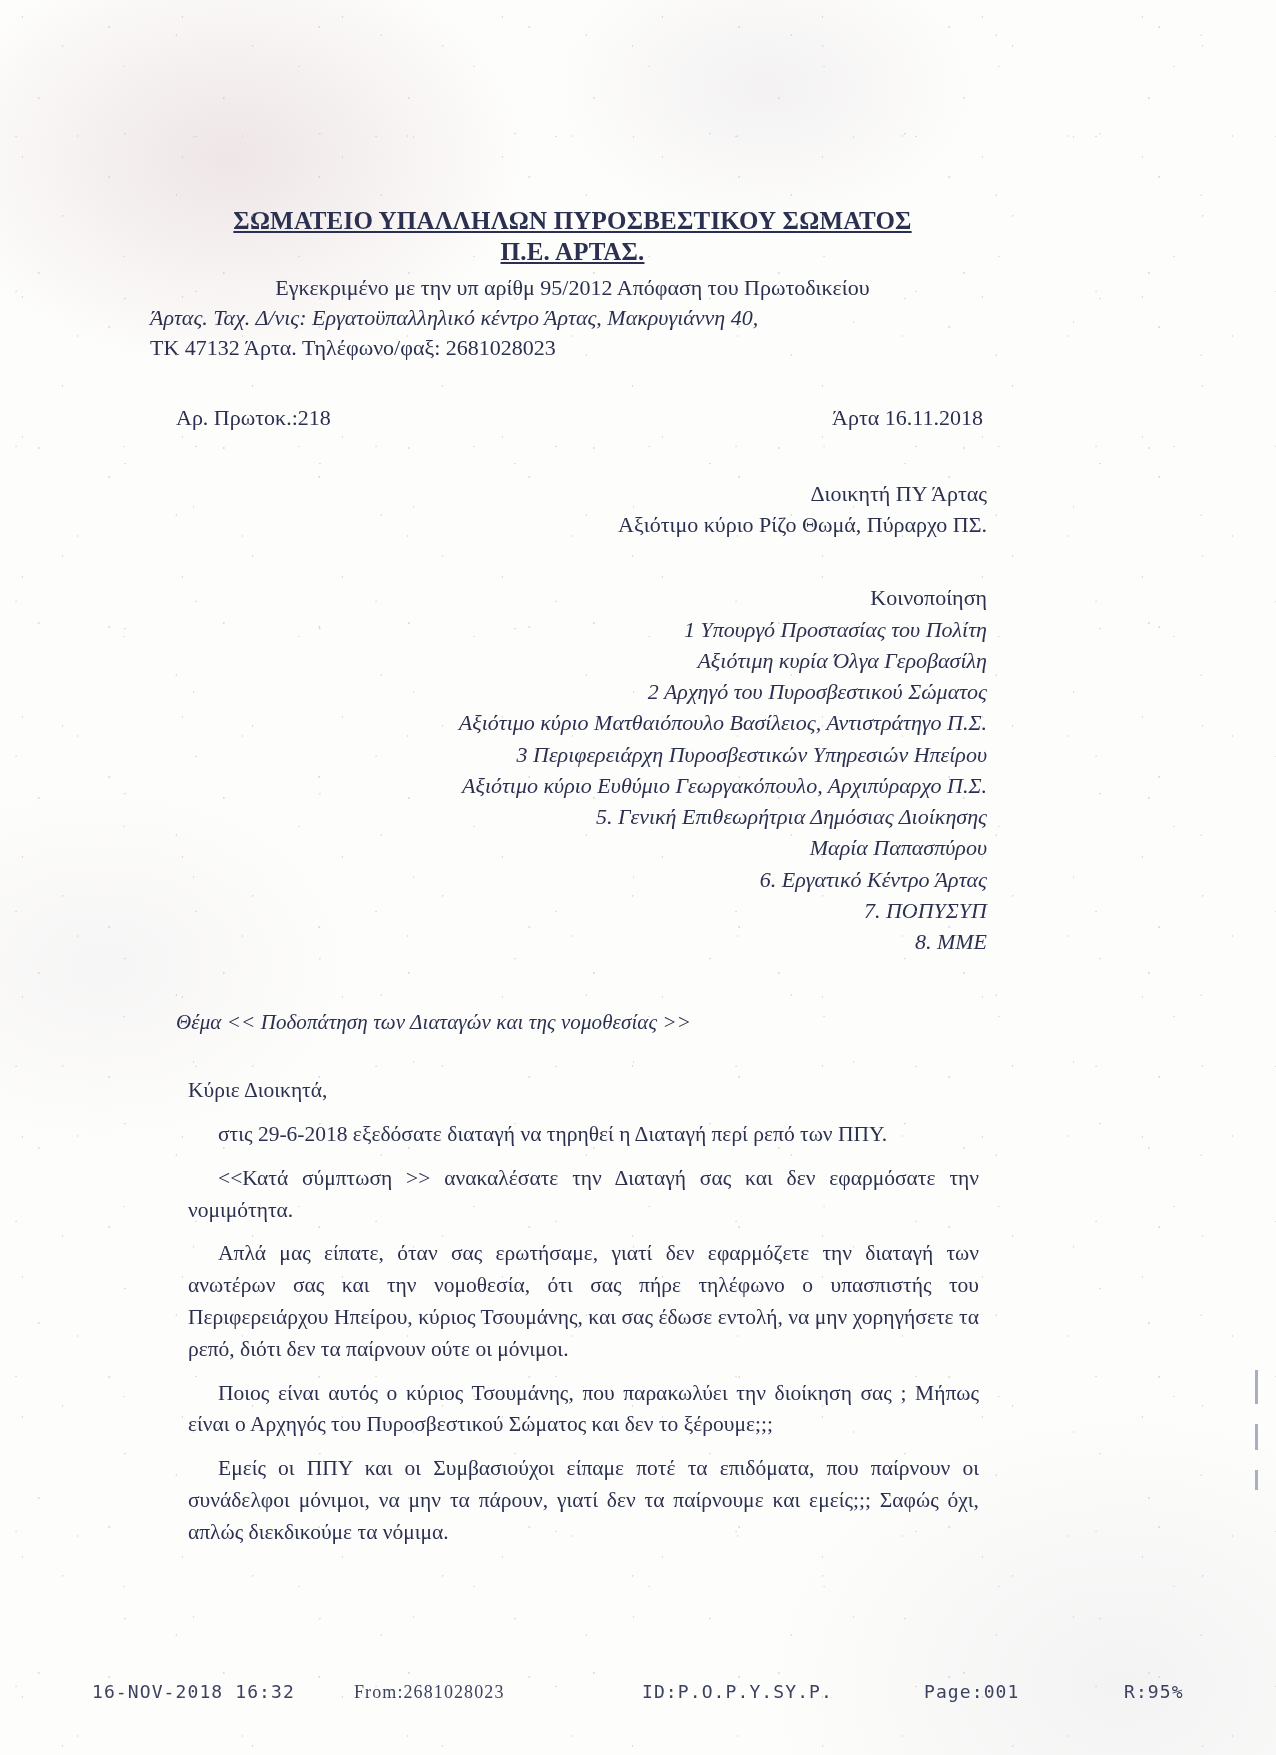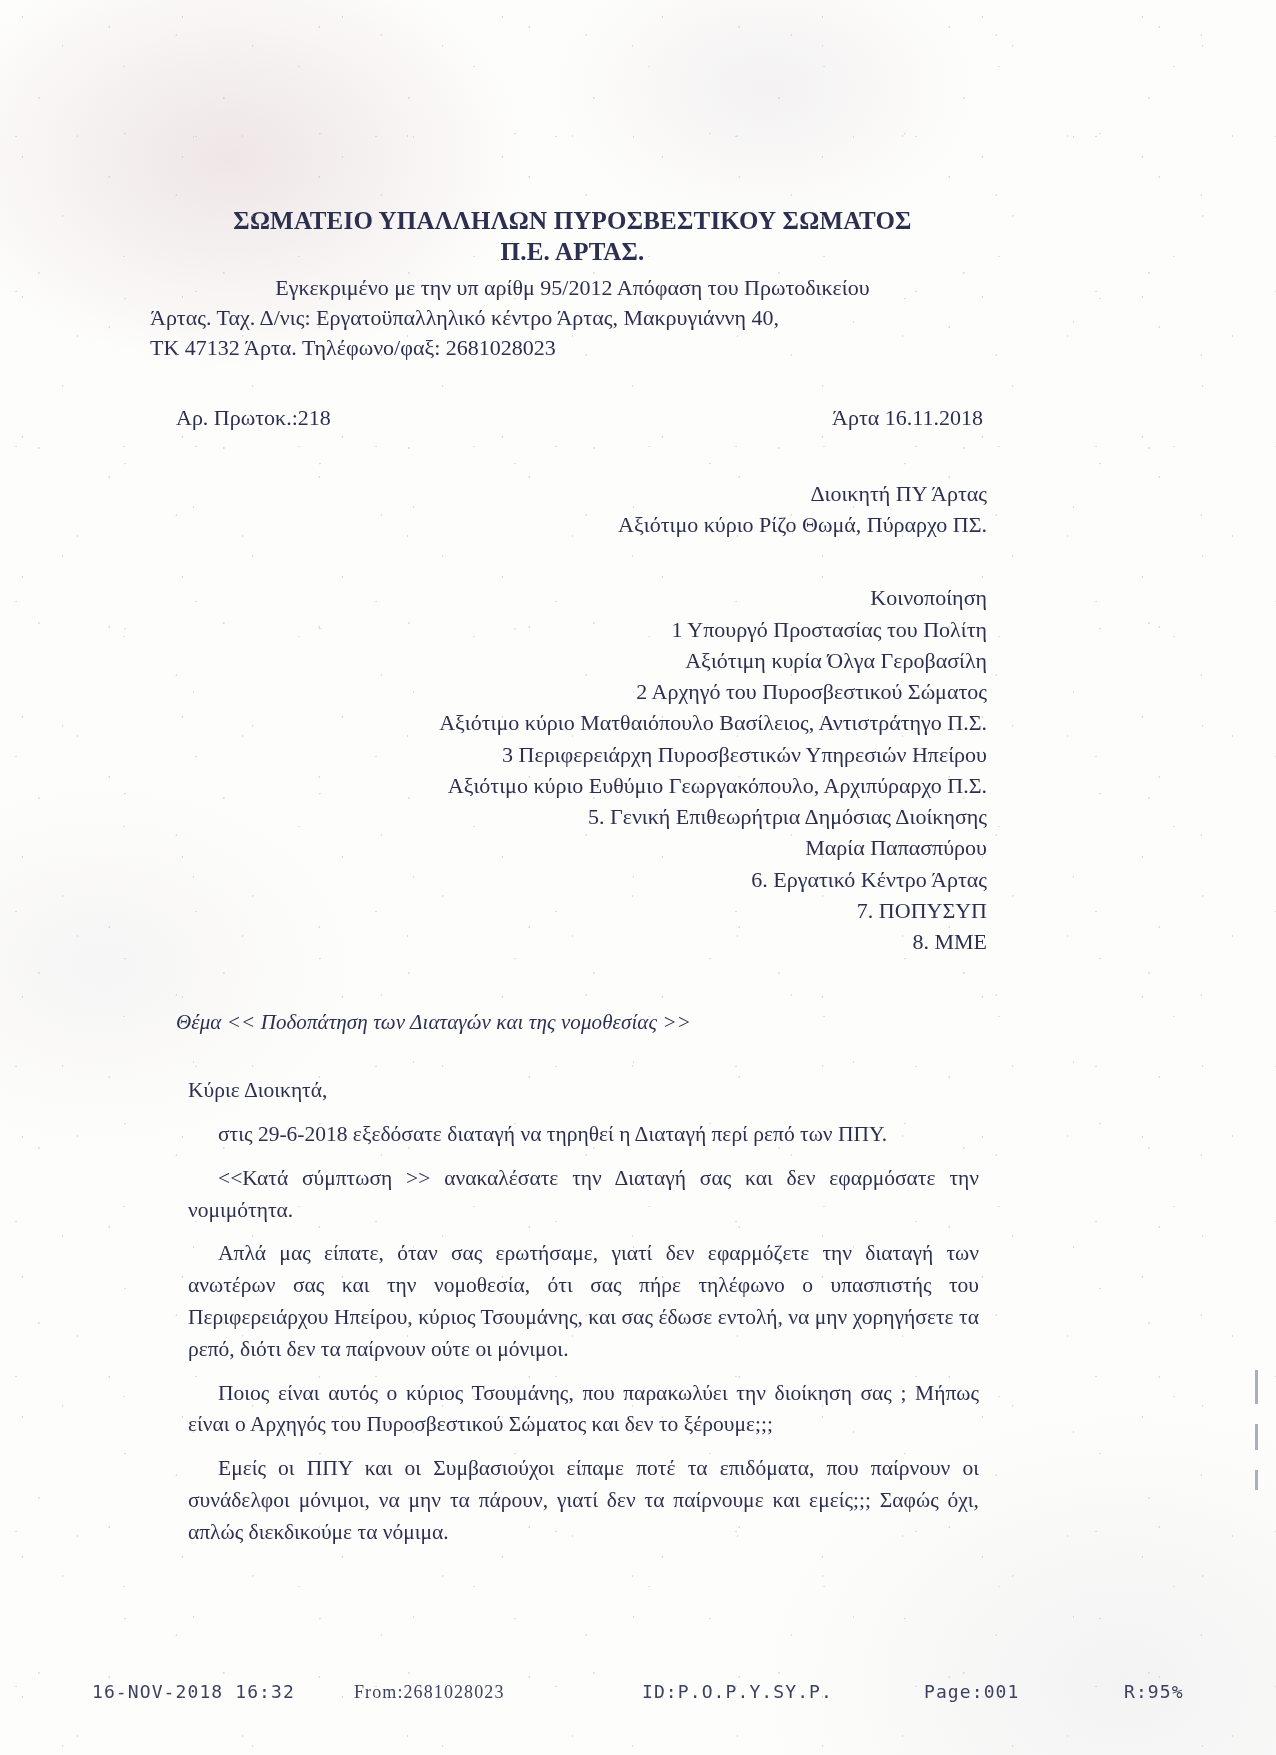--- a/index.html
+++ b/index.html
@@ -73,31 +73,32 @@
     font-size: 21.5px;
     line-height: 1.33;
   }
 
   .org-title {
     text-align: center;
     font-weight: bold;
     font-size: 25px;
     letter-spacing: 0.2px;
     line-height: 1.24;
+    text-decoration: underline;
   }
   .org-title .l2 { display: block; }
 
   .org-sub {
     margin-top: 6px;
     font-size: 22px;
     line-height: 1.36;
     text-align: justify;
   }
   .org-sub .approval { display: block; text-align: center; }
-  .org-sub .addr1 { display: block; }
+  .org-sub .addr1 { display: block; font-style: italic; }
   .org-sub .addr2 { display: block; }
 
   .protocol-row {
     margin-top: 40px;
     display: flex;
     justify-content: space-between;
     align-items: flex-start;
     padding-left: 26px;
     padding-right: 12px;
     font-size: 22px;
@@ -113,21 +114,21 @@
   .recipients .r-line { display: block; }
 
   .cc-block {
     margin-top: 42px;
     text-align: right;
     padding-right: 8px;
     font-size: 22px;
     line-height: 1.42;
   }
   .cc-block .cc-head { display: block; }
-  .cc-block .cc-line { display: block; }
+  .cc-block .cc-line { display: block; font-style: italic; }
 
   .subject {
     margin-top: 52px;
     padding-left: 26px;
     font-size: 21px;
     font-style: italic;
     letter-spacing: 0.1px;
   }
 
   .body-text {

